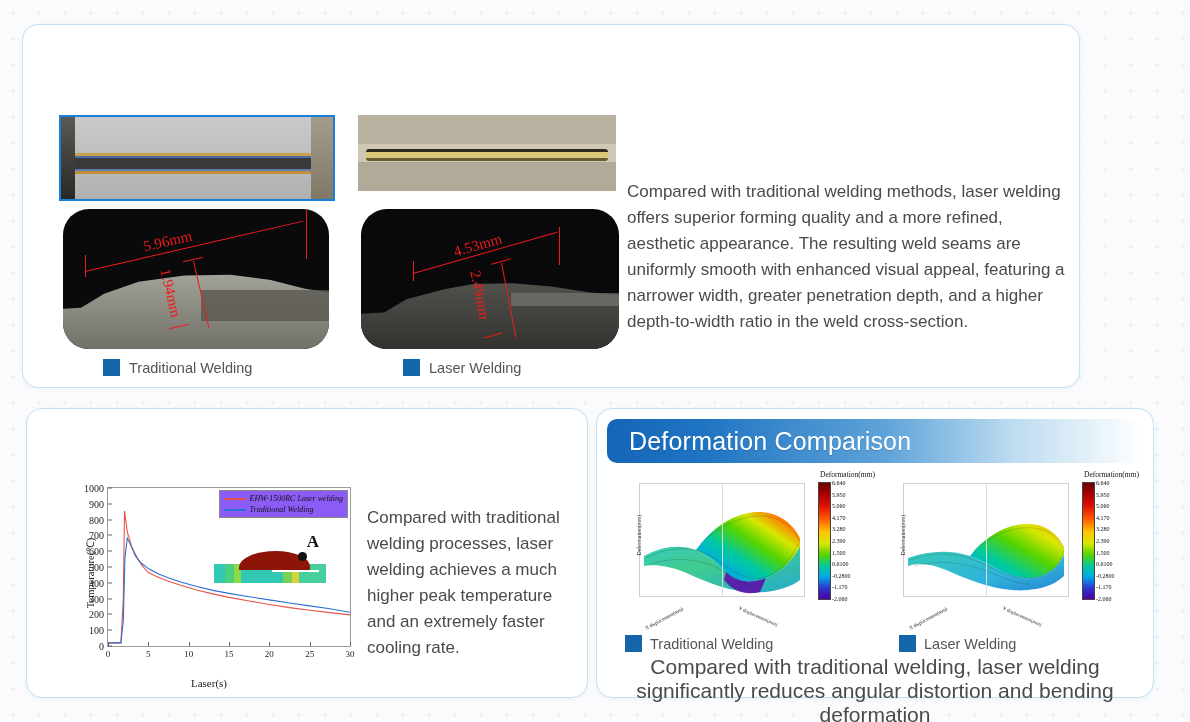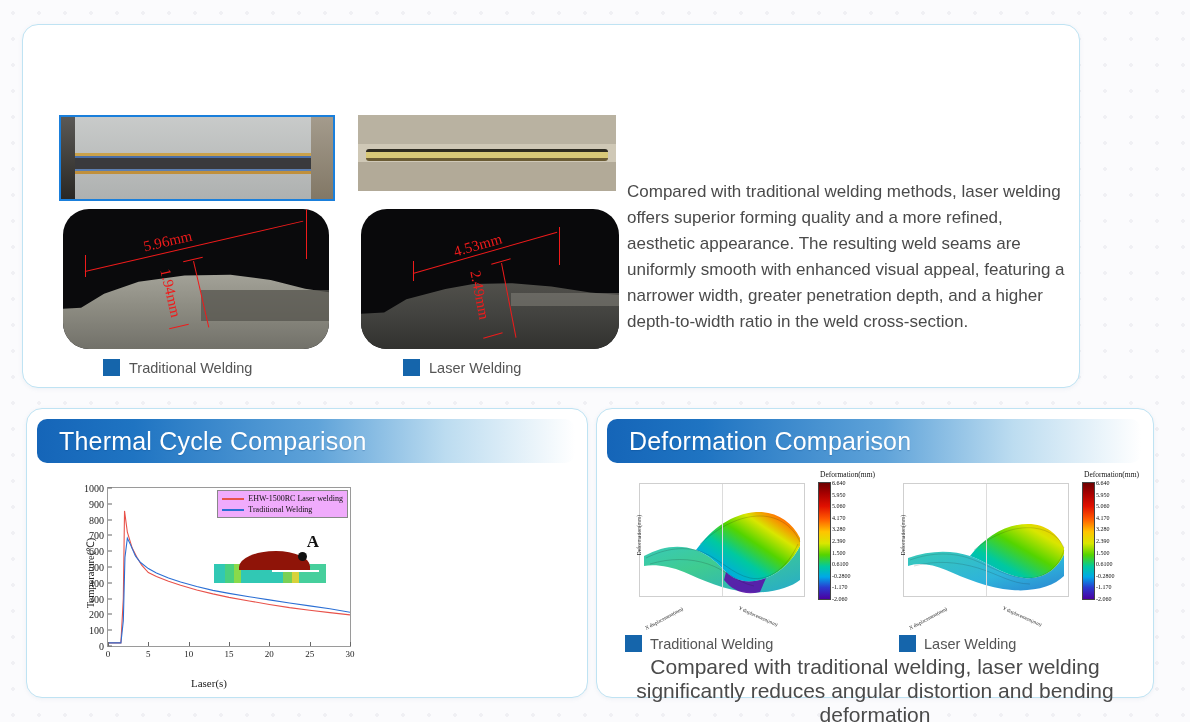--- a/index.html
+++ b/index.html
@@ -128,22 +128,22 @@
     position:absolute;left:0;right:0;bottom:2px;text-align:center;
     font-family:"Liberation Serif",serif;font-size:11px;color:#222;
   }
   .ytick{position:absolute;right:100%;margin-right:4px;transform:translateY(-50%);
     font-family:"Liberation Serif",serif;font-size:10px;color:#222;white-space:nowrap;}
   .ytickmark{position:absolute;left:0;width:4px;height:1px;background:#666;transform:translateY(-50%);}
   .xtick{position:absolute;top:100%;margin-top:3px;transform:translateX(-50%);
     font-family:"Liberation Serif",serif;font-size:9px;color:#222;}
   .xtickmark{position:absolute;bottom:0;width:1px;height:4px;background:#666;}
   .legend{
-    position:absolute;right:2px;top:2px;border:1px solid #888;background:#f0abfc;
-    padding:2px 4px;font-family:"Liberation Serif",serif;font-size:8px;line-height:11px;color:#111;
+    position:absolute;right:2px;top:2px;border:1px solid #888;background:#8b5cf6;
+    padding:2px 4px;font-family:"Liberation Serif",serif;font-size:8px;line-height:11px;color:#111;font-style:italic;
   }
   .legrow{display:flex;align-items:center;gap:4px;white-space:nowrap;}
   .legline{width:22px;height:2px;flex:none;}
   .weldinset{position:absolute;left:44%;top:40%;width:46%;height:20%;}
   .weldinset .plate{
     position:absolute;left:0;right:0;bottom:0;height:58%;
     background:linear-gradient(to right,#31c8b4 0 10%,#4ad07f 10% 18%,#8ada4a 18% 24%,#31c8b4 24% 62%,#7ad055 62% 70%,#d7d23a 70% 76%,#46cf9c 76% 100%);
   }
   .weldinset .bead{
     position:absolute;left:22%;right:14%;bottom:40%;height:62%;
@@ -222,23 +222,20 @@
       <div class="caption" style="left:380px;top:272px;">
         <div class="sw"></div>
         <div class="caption-lbl">Laser Welding</div>
       </div>
 
       <div class="para" style="left:604px;top:92px;width:438px;">Compared with traditional welding methods, laser welding offers superior forming quality and a more refined, aesthetic appearance. The resulting weld seams are uniformly smooth with enhanced visual appeal, featuring a narrower width, greater penetration depth, and a higher depth-to-width ratio in the weld cross-section.</div>
     </div>
   </div>
 
   <div class="panel panel-thermal">
-    <div class="phead">
-      <div class="phead-title">Thermal Cycle Comparison</div>
-    </div>
 
     <div class="chart-wrap">
       <div class="axis-y-title">Temperature(℃)</div>
       <div class="axis-x-title">Laser(s)</div>
 
       <div class="plot" id="thermal-plot">
         <svg id="thermal-svg" width="100%" height="100%" viewBox="0 0 100 100" preserveAspectRatio="none">
             <polyline points="0.00,98.00 3.33,98.00 5.33,98.00 6.33,70.00 6.83,14.50 8.00,28.00 10.00,38.00 12.00,44.00 14.00,49.00 16.67,53.50 20.00,56.00 25.00,59.00 30.00,61.50 36.67,64.50 43.33,67.00 50.00,69.20 58.33,71.50 66.67,73.70 75.00,75.70 83.33,77.40 91.67,78.90 100.00,80.30" fill="none" stroke="#e8524a" stroke-width="1.1" vector-effect="non-scaling-stroke"></polyline>
             <polyline points="0.00,98.00 3.33,98.00 5.33,98.00 6.33,84.00 7.00,44.00 8.00,31.80 9.33,36.00 11.33,43.00 13.33,47.00 16.67,51.00 20.00,53.80 25.00,57.00 30.00,59.50 36.67,62.30 43.33,64.80 50.00,66.70 58.33,68.80 66.67,70.80 75.00,72.80 83.33,74.60 91.67,76.40 100.00,78.60" fill="none" stroke="#2b6fd4" stroke-width="1.1" vector-effect="non-scaling-stroke"></polyline>
           </svg>
@@ -257,20 +254,21 @@
         <div class="weldinset">
           <div class="plate"></div>
           <div class="bead"></div>
           <div class="wline"></div>
           <div class="dot"></div>
           <div class="alabel">A</div>
         </div>
       <div class="ytick" style="top: 100%;">0</div><div class="ytickmark" style="top: 100%;"></div><div class="ytick" style="top: 90%;">100</div><div class="ytickmark" style="top: 90%;"></div><div class="ytick" style="top: 80%;">200</div><div class="ytickmark" style="top: 80%;"></div><div class="ytick" style="top: 70%;">300</div><div class="ytickmark" style="top: 70%;"></div><div class="ytick" style="top: 60%;">400</div><div class="ytickmark" style="top: 60%;"></div><div class="ytick" style="top: 50%;">500</div><div class="ytickmark" style="top: 50%;"></div><div class="ytick" style="top: 40%;">600</div><div class="ytickmark" style="top: 40%;"></div><div class="ytick" style="top: 30%;">700</div><div class="ytickmark" style="top: 30%;"></div><div class="ytick" style="top: 20%;">800</div><div class="ytickmark" style="top: 20%;"></div><div class="ytick" style="top: 10%;">900</div><div class="ytickmark" style="top: 10%;"></div><div class="ytick" style="top: 0%;">1000</div><div class="ytickmark" style="top: 0%;"></div><div class="xtick" style="left: 0%;">0</div><div class="xtickmark" style="left: 0%;"></div><div class="xtick" style="left: 16.6667%;">5</div><div class="xtickmark" style="left: 16.6667%;"></div><div class="xtick" style="left: 33.3333%;">10</div><div class="xtickmark" style="left: 33.3333%;"></div><div class="xtick" style="left: 50%;">15</div><div class="xtickmark" style="left: 50%;"></div><div class="xtick" style="left: 66.6667%;">20</div><div class="xtickmark" style="left: 66.6667%;"></div><div class="xtick" style="left: 83.3333%;">25</div><div class="xtickmark" style="left: 83.3333%;"></div><div class="xtick" style="left: 100%;">30</div><div class="xtickmark" style="left: 100%;"></div></div>
     </div>
 
+    <div class="para" style="left:340px;top:96px;width:212px;">Compared with traditional welding processes, laser welding achieves a much higher peak temperature and an extremely faster cooling rate.</div>
   </div>
 
   <div class="panel panel-deform">
     <div class="phead">
       <div class="phead-title">Deformation Comparison</div>
     </div>
 
     <div class="dchart dchart-l">
       <div class="cb-title">Deformation(mm)</div>
       <div class="cbar">

